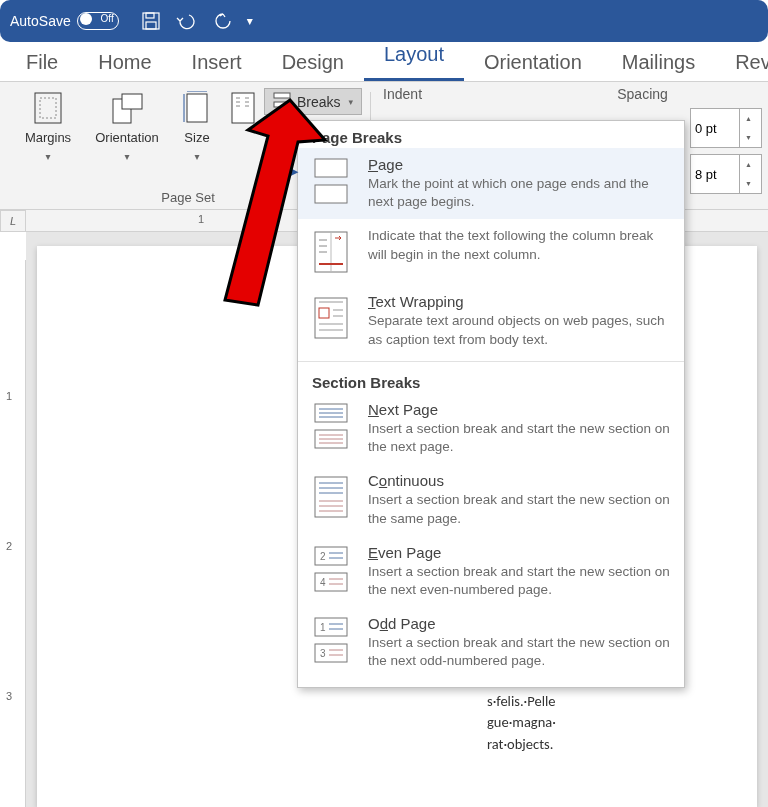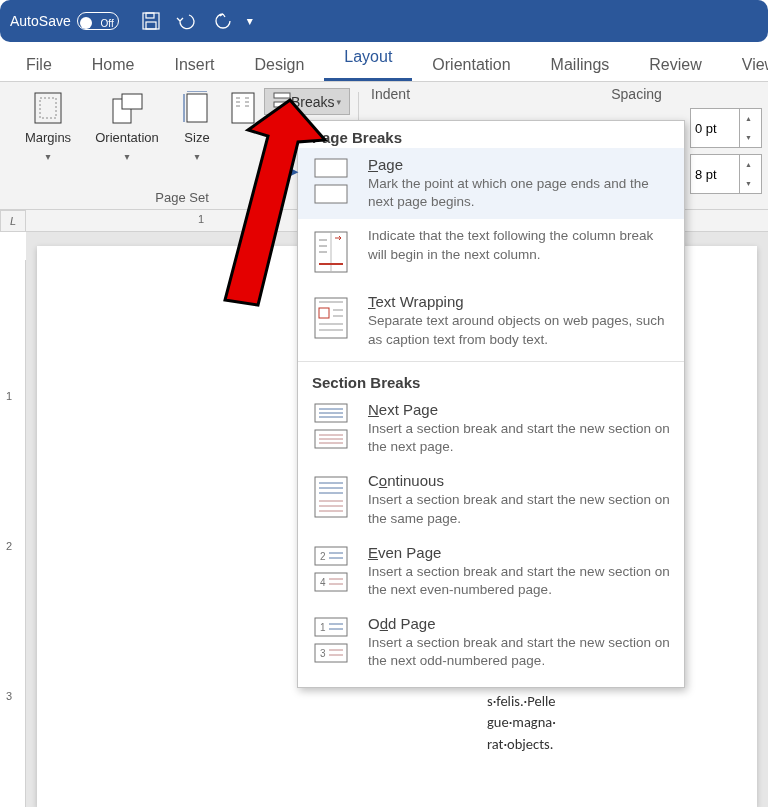--- a/index.html
+++ b/index.html
@@ -28,21 +28,21 @@
   align-items: center;
   gap: 6px;
   font-size: 14px;
 }
 .toggle {
   width: 42px; height: 18px;
   border: 1px solid #fff;
   border-radius: 10px;
   position: relative;
   display: flex;
-  align-items: flex-end;
+  align-items: flex-start;
   padding-left: 2px;
 }
 .toggle .knob {
   width: 12px; height: 12px;
   border-radius: 50%;
   background: #fff;
 }
 .toggle .offlabel {
   position: absolute;
   right: 4px;
@@ -58,21 +58,21 @@
   background: #fff;
   border-bottom: 1px solid #d1d1d1;
   padding-left: 6px;
   height: 40px;
   align-items: flex-end;
 }
 .ribbon-tab {
   padding: 10px 20px 7px 20px;
   color: #5a5a5a;
   cursor: pointer;
-  font-size: 16px;
+  font-size: 20px;
 }
 .ribbon-tab.active {
   color: #2b579a;
   border-bottom: 3px solid #2b579a;
   padding-bottom: 12px;
 }
 
 
 .ribbon-body {
   background: #f3f3f3;
@@ -111,20 +111,21 @@
 }
 .small-col {
   display: flex;
   flex-direction: column;
   gap: 2px;
   padding-top: 2px;
 }
 .small-btn {
   display: flex;
   align-items: center;
+  gap: 6px;
   padding: 3px 8px;
   font-size: 14px;
   color: #333;
 }
 .small-btn.hl {
   background: #d6d6d6;
   border: 1px solid #b0b0b0;
 }
 .small-btn .caret { font-size: 9px; color: #666; margin-left: 2px; }
 .divider {

